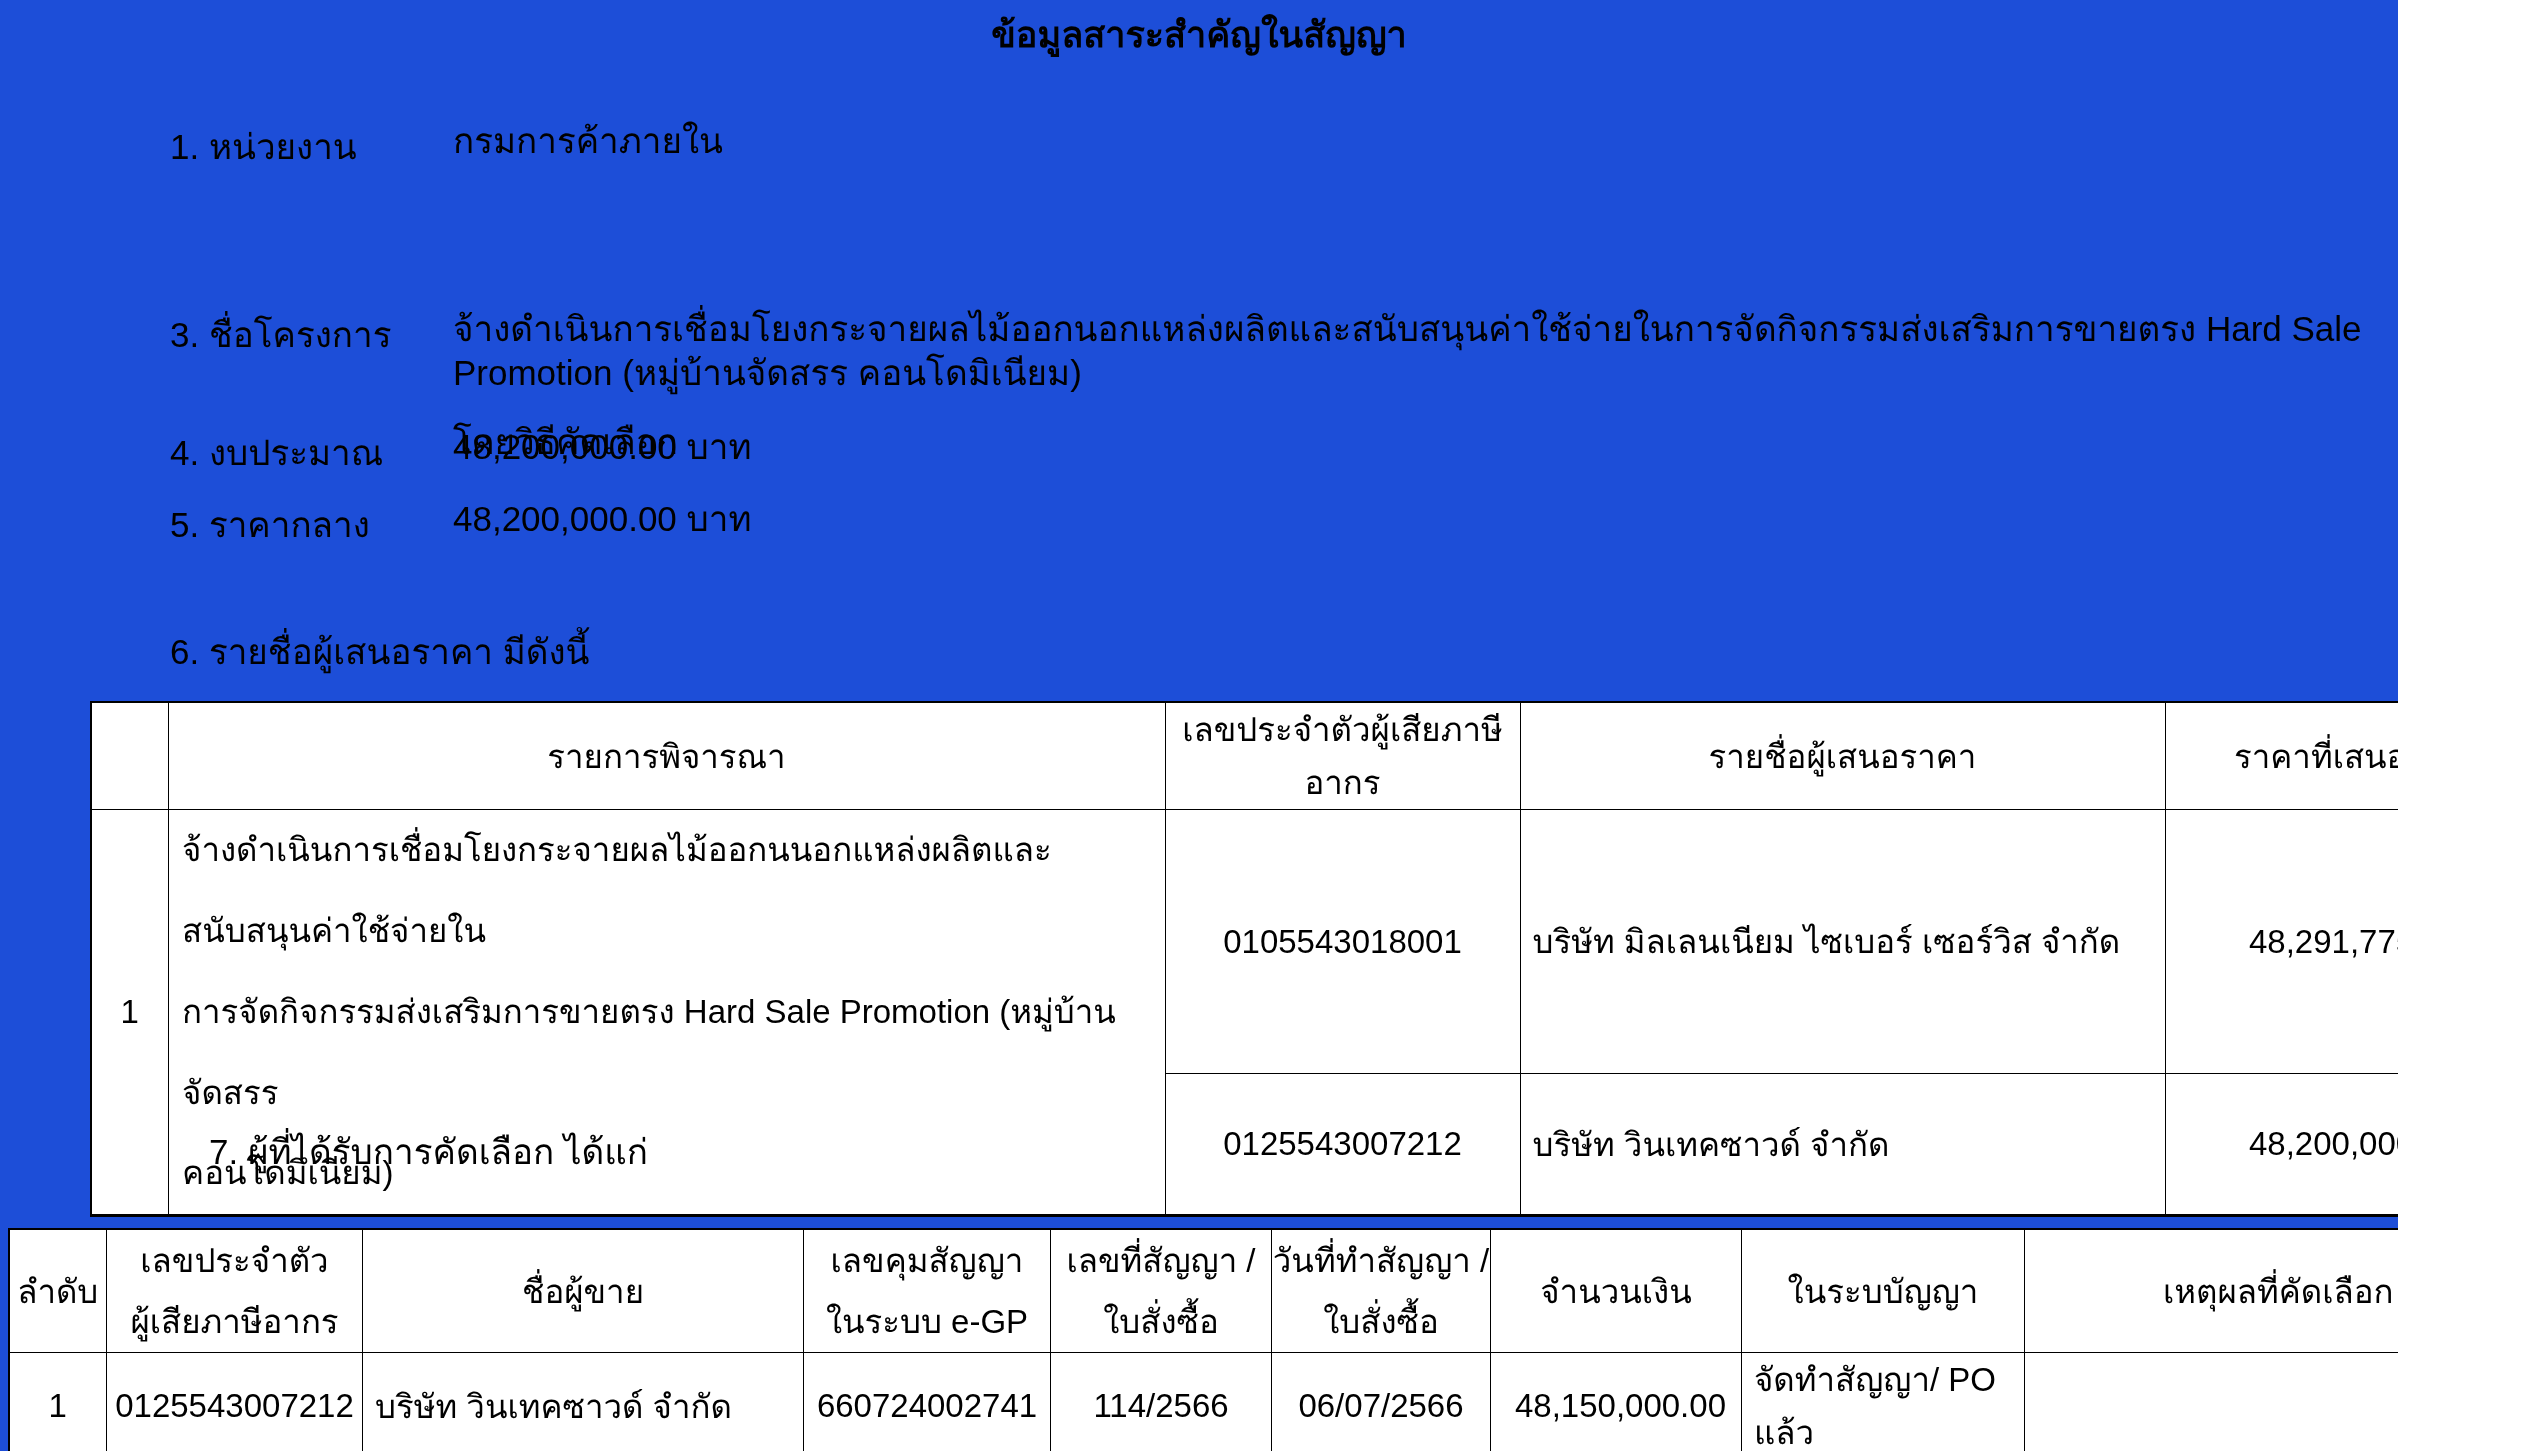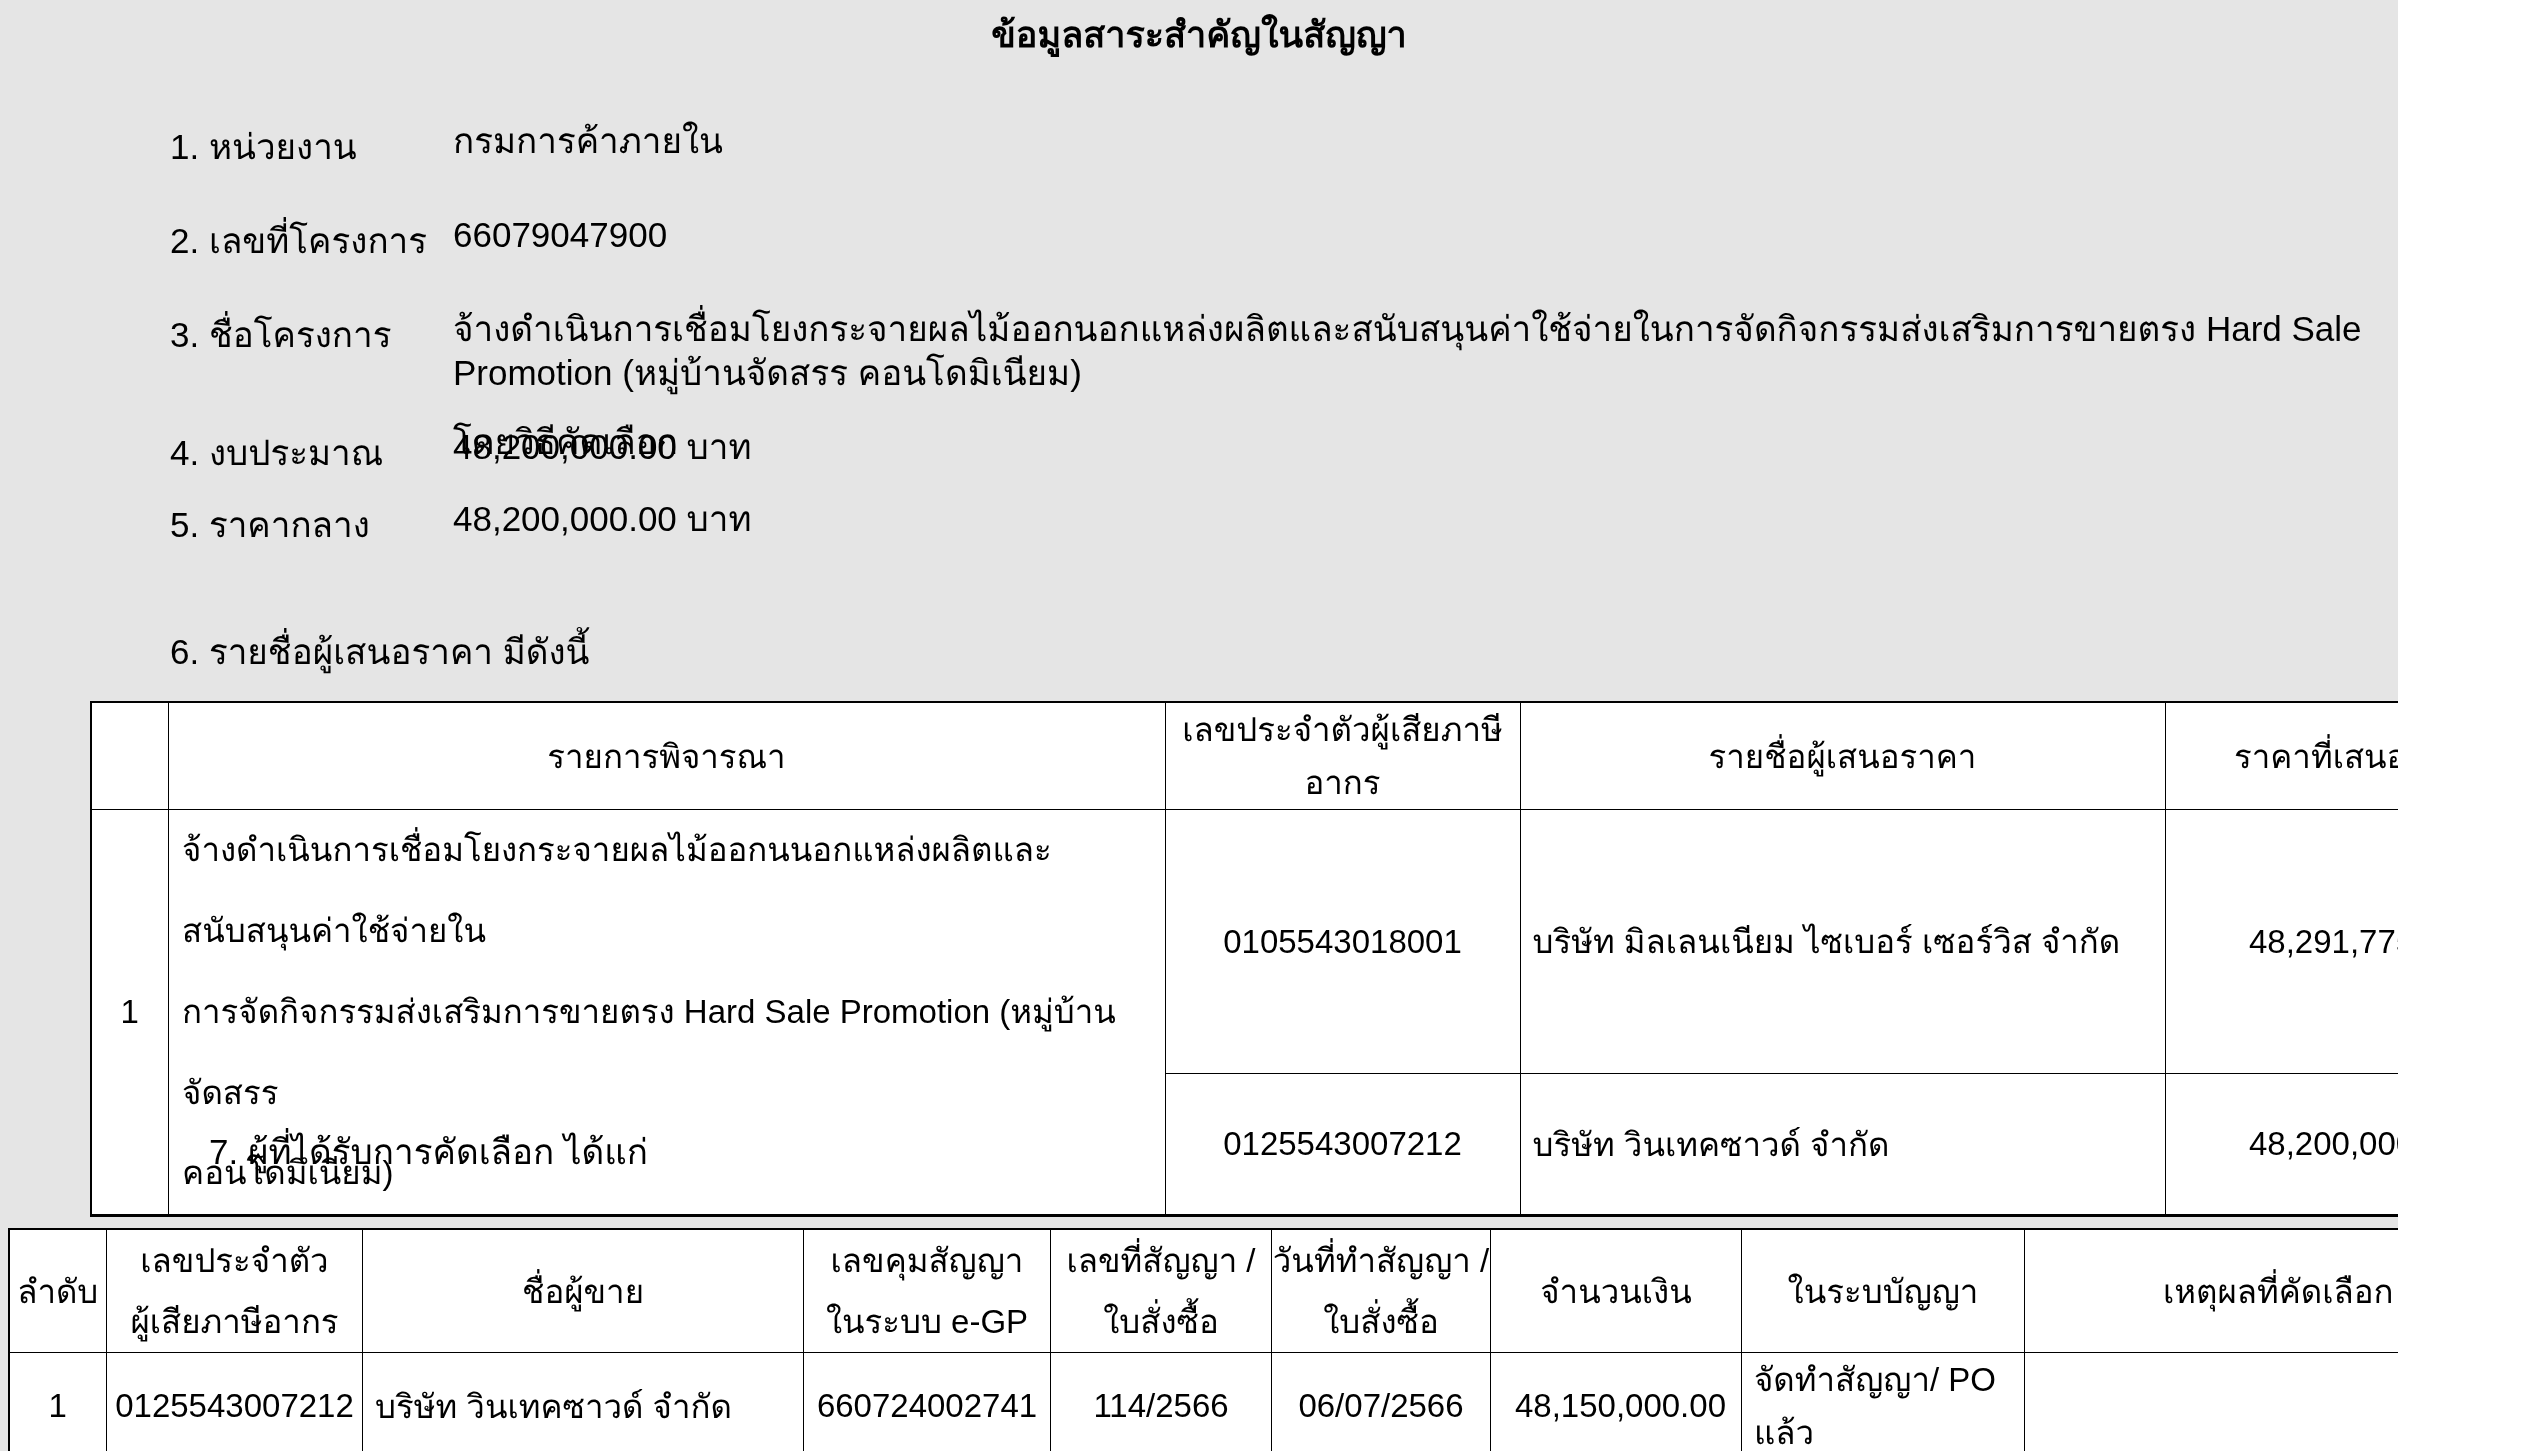--- a/index.html
+++ b/index.html
@@ -4,21 +4,21 @@
 <style>
   html, body {
     margin: 0;
     padding: 0;
     background: #ffffff;
   }
   .page {
     position: relative;
     width: 2398px;
     height: 1451px;
-    background: #e5e5e5;
+    background: #1d4ed8;
     color: #000000;
     font-family: "Liberation Sans", sans-serif;
     font-size: 35px;
     overflow: hidden;
   }
   .doc-title {
     position: absolute;
     top: 6px;
     left: 0;
     width: 100%;
@@ -84,24 +84,20 @@
 
 <div class="page">
 
   <div class="doc-title">ข้อมูลสาระสำคัญในสัญญา</div>
 
   <div class="field-row" style="top:119px;">
     <div class="field-label">1. หน่วยงาน</div>
     <div class="field-value">กรมการค้าภายใน</div>
   </div>
 
-  <div class="field-row" style="top:213px;">
-    <div class="field-label">2. เลขที่โครงการ</div>
-    <div class="field-value">66079047900</div>
-  </div>
 
   <div class="field-row" style="top:307px;">
     <div class="field-label">3. ชื่อโครงการ</div>
     <div class="field-value">
       <div>จ้างดำเนินการเชื่อมโยงกระจายผลไม้ออกนอกแหล่งผลิตและสนับสนุนค่าใช้จ่ายในการจัดกิจกรรมส่งเสริมการขายตรง Hard Sale Promotion (หมู่บ้านจัดสรร คอนโดมิเนียม)</div>
       <div class="second-line">โดยวิธีคัดเลือก</div>
     </div>
   </div>
 
   <div class="field-row" style="top:425px;">

